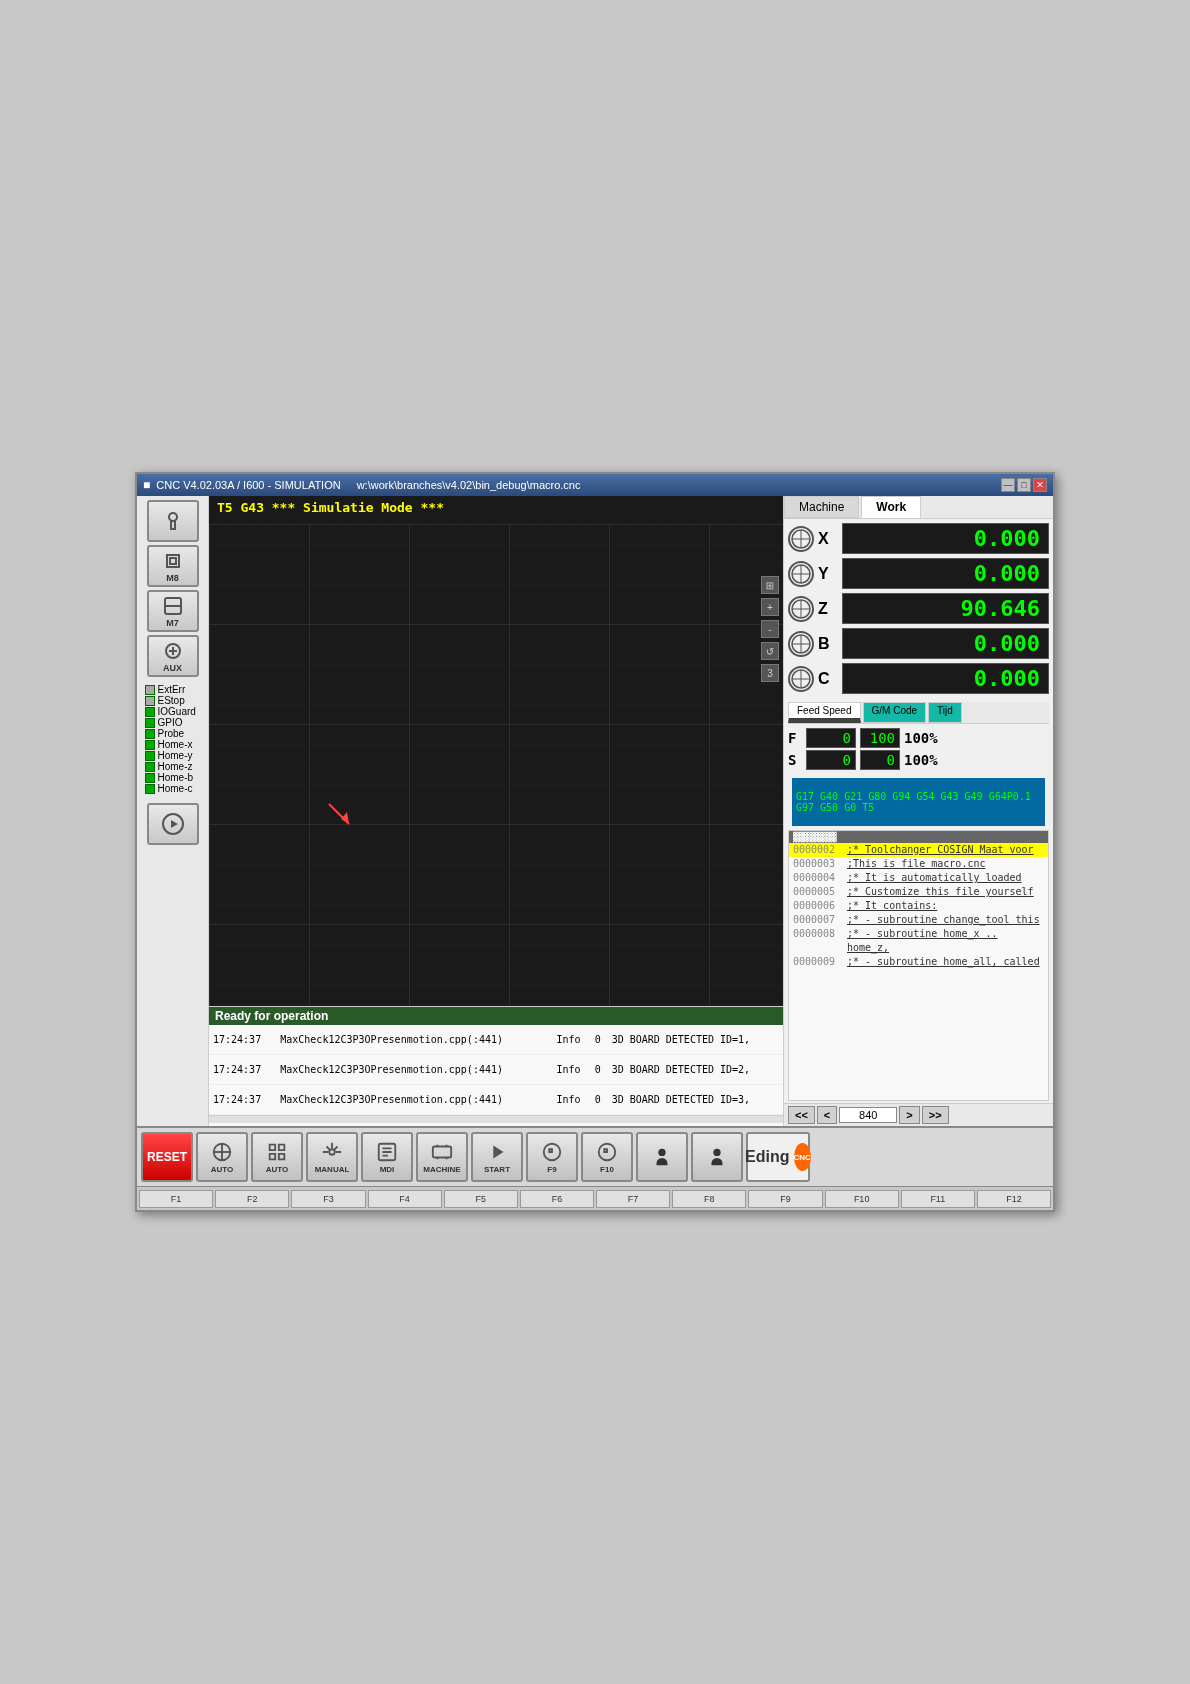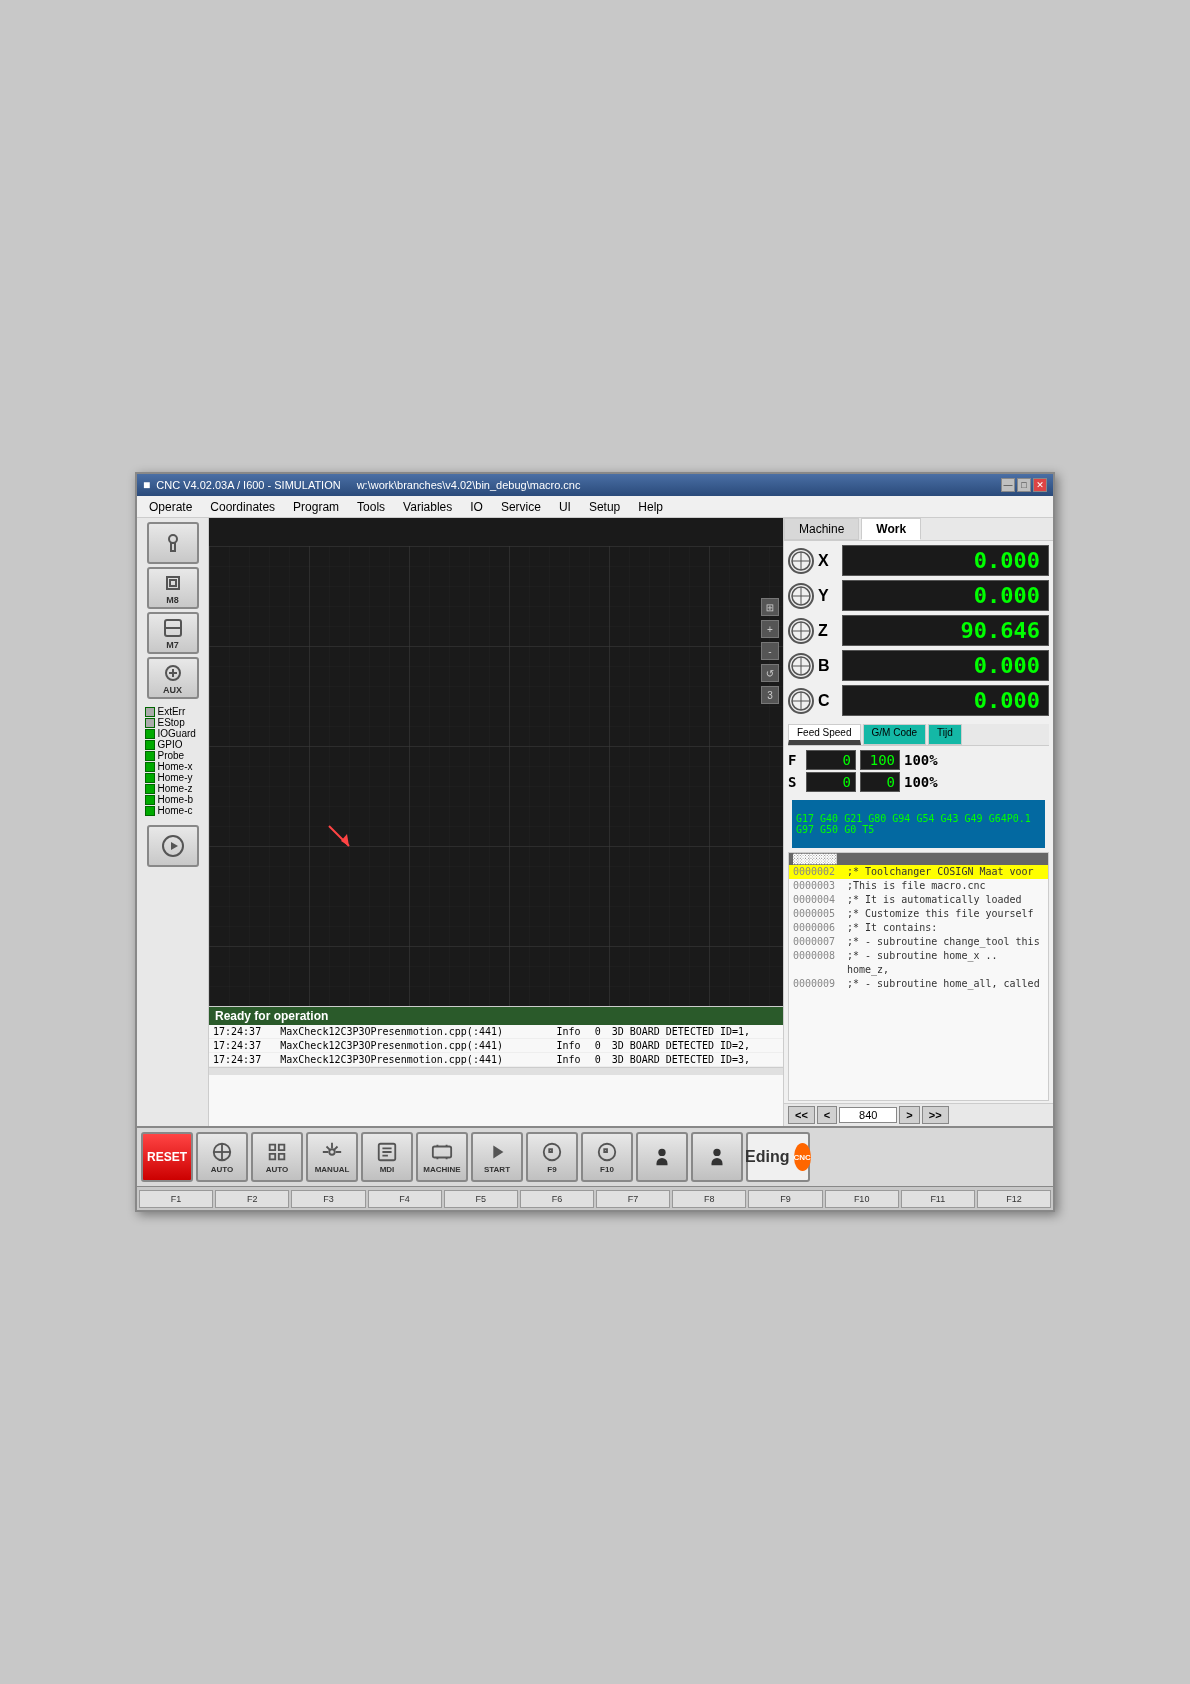--- a/index.html
+++ b/index.html
@@ -211,21 +211,21 @@
       font-size: 12px;
       font-weight: bold;
     }
     .log-table {
       width: 100%;
       font-size: 10px;
       font-family: monospace;
       border-collapse: collapse;
     }
     .log-table td {
-      padding: 1px 4px;
+      padding: 9px 4px;
       border-bottom: 1px solid #eee;
       vertical-align: top;
     }
     .log-scrollbar {
       height: 8px;
       background: #e0e0e0;
       border-top: 1px solid #ccc;
       display: flex;
       align-items: center;
     }
@@ -384,20 +384,21 @@
       gap: 4px;
       padding: 0 4px;
       line-height: 14px;
     }
     .code-line-num {
       color: #888;
       min-width: 50px;
     }
     .code-line-content {
       color: #333;
+      text-decoration: underline;
     }
     
     .code-nav {
       display: flex;
       gap: 2px;
       padding: 2px 4px;
       align-items: center;
       border-top: 1px solid #ccc;
       background: #e8e8e8;
     }
@@ -494,32 +495,20 @@
         <span style="font-size:11px;">CNC V4.02.03A / I600 - SIMULATION</span>
         <span style="font-size:11px; margin-left:10px;">w:\work\branches\v4.02\bin_debug\macro.cnc</span>
       </div>
       <div class="title-bar-controls">
         <div class="tb-btn">—</div>
         <div class="tb-btn">□</div>
         <div class="tb-btn" style="background:#dd4444;color:white;">✕</div>
       </div>
     </div>
 
-    <div class="menu-bar">
-      <div class="menu-item">Operate</div>
-      <div class="menu-item">Coordinates</div>
-      <div class="menu-item">Program</div>
-      <div class="menu-item">Tools</div>
-      <div class="menu-item">Variables</div>
-      <div class="menu-item">IO</div>
-      <div class="menu-item">Service</div>
-      <div class="menu-item">UI</div>
-      <div class="menu-item">Setup</div>
-      <div class="menu-item">Help</div>
-    </div>
 
     <div class="main-content">
 
       <div class="left-sidebar">
 
         <div class="sidebar-btn">
           <svg viewBox="0 0 24 24" fill="none" stroke="#555" stroke-width="2">
             <circle cx="12" cy="8" r="4"></circle>
             <rect x="10" y="12" width="4" height="8"></rect>
           </svg>
@@ -596,20 +585,21 @@
           <svg width="24" height="24" viewBox="0 0 24 24">
             <circle cx="12" cy="12" r="10" fill="none" stroke="#555" stroke-width="2"></circle>
             <polygon points="10,8 17,12 10,16" fill="#555"></polygon>
           </svg>
         </div>
       </div>
 
       <div class="center-area">
 
         <div class="cnc-viewport">
+          <div class="viewport-title">T5 G43 *** Simulatie Mode ***</div>
           <div class="viewport-label-2d">2D</div>
           <div class="viewport-label-3d">3D</div>
 
           <svg class="grid-canvas" style="position:absolute;top:28px;left:0;right:0;bottom:0;width:100%;height:calc(100% - 28px);">
             <defs>
               <pattern id="grid" width="20" height="20" patternUnits="userSpaceOnUse">
                 <path d="M 20 0 L 0 0 0 20" fill="none" stroke="#2a2a2a" stroke-width="0.5"></path>
               </pattern>
               <pattern id="grid5" width="100" height="100" patternUnits="userSpaceOnUse">
                 <rect width="100" height="100" fill="url(#grid)"></rect>

